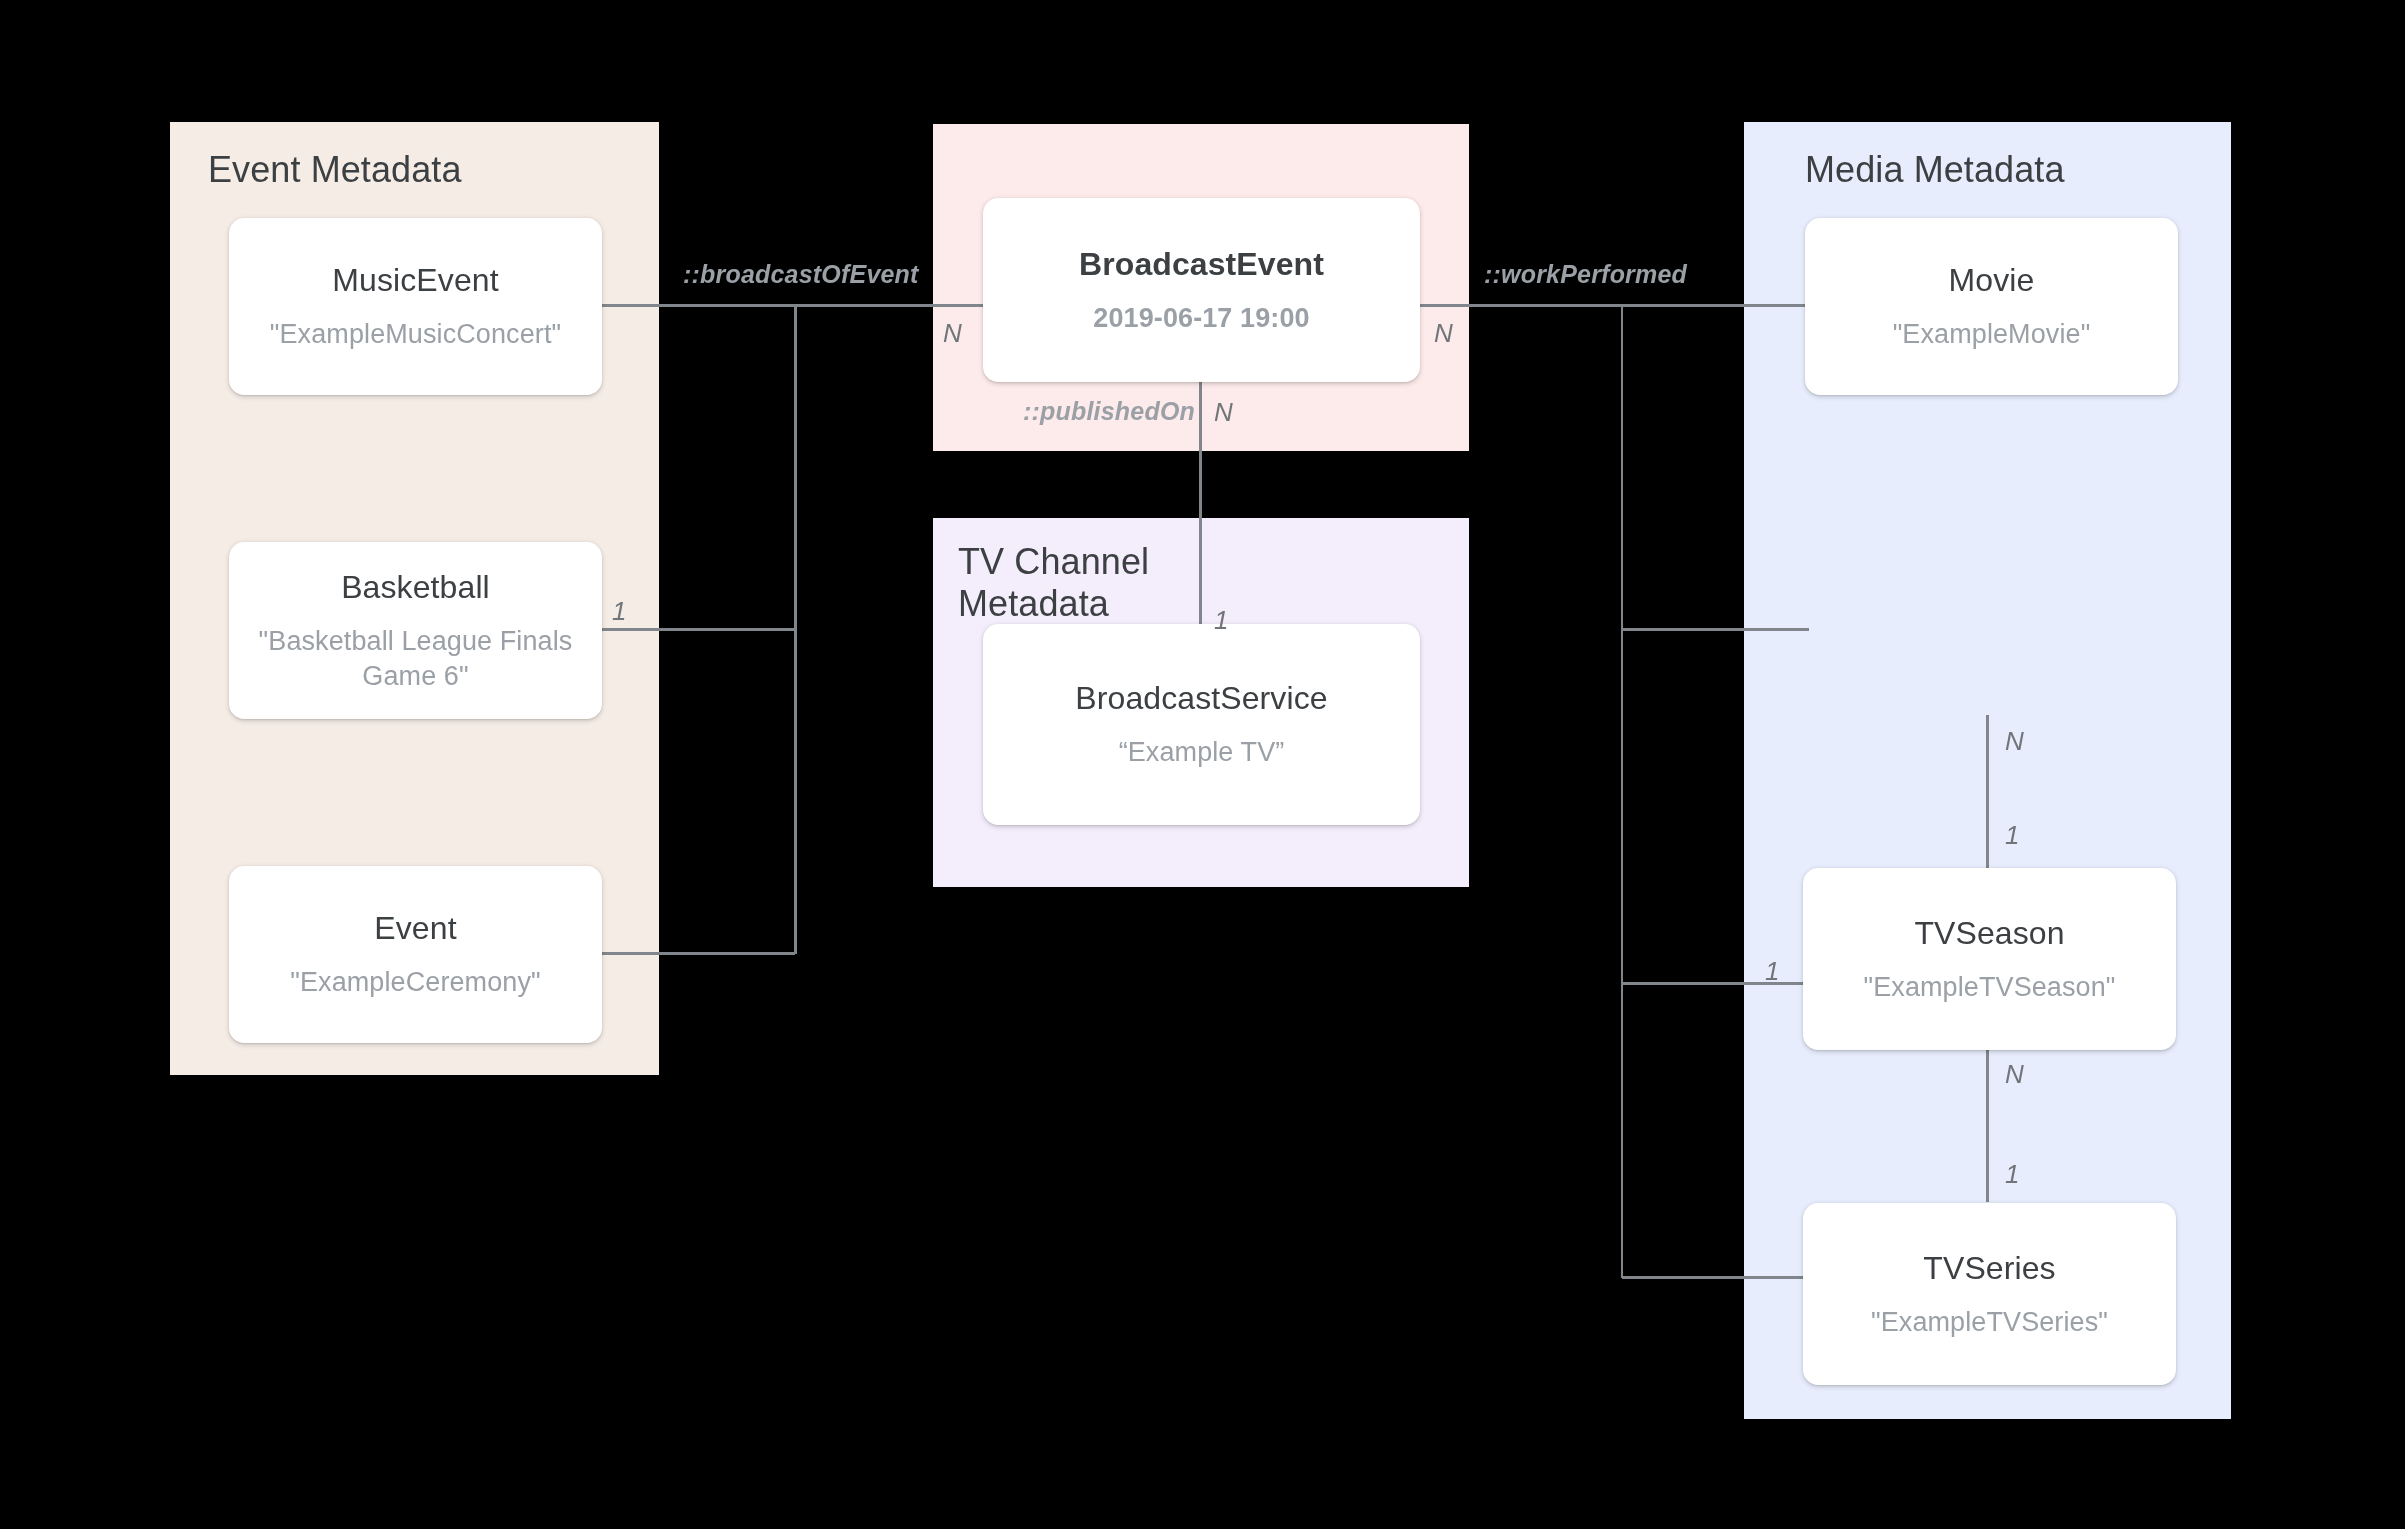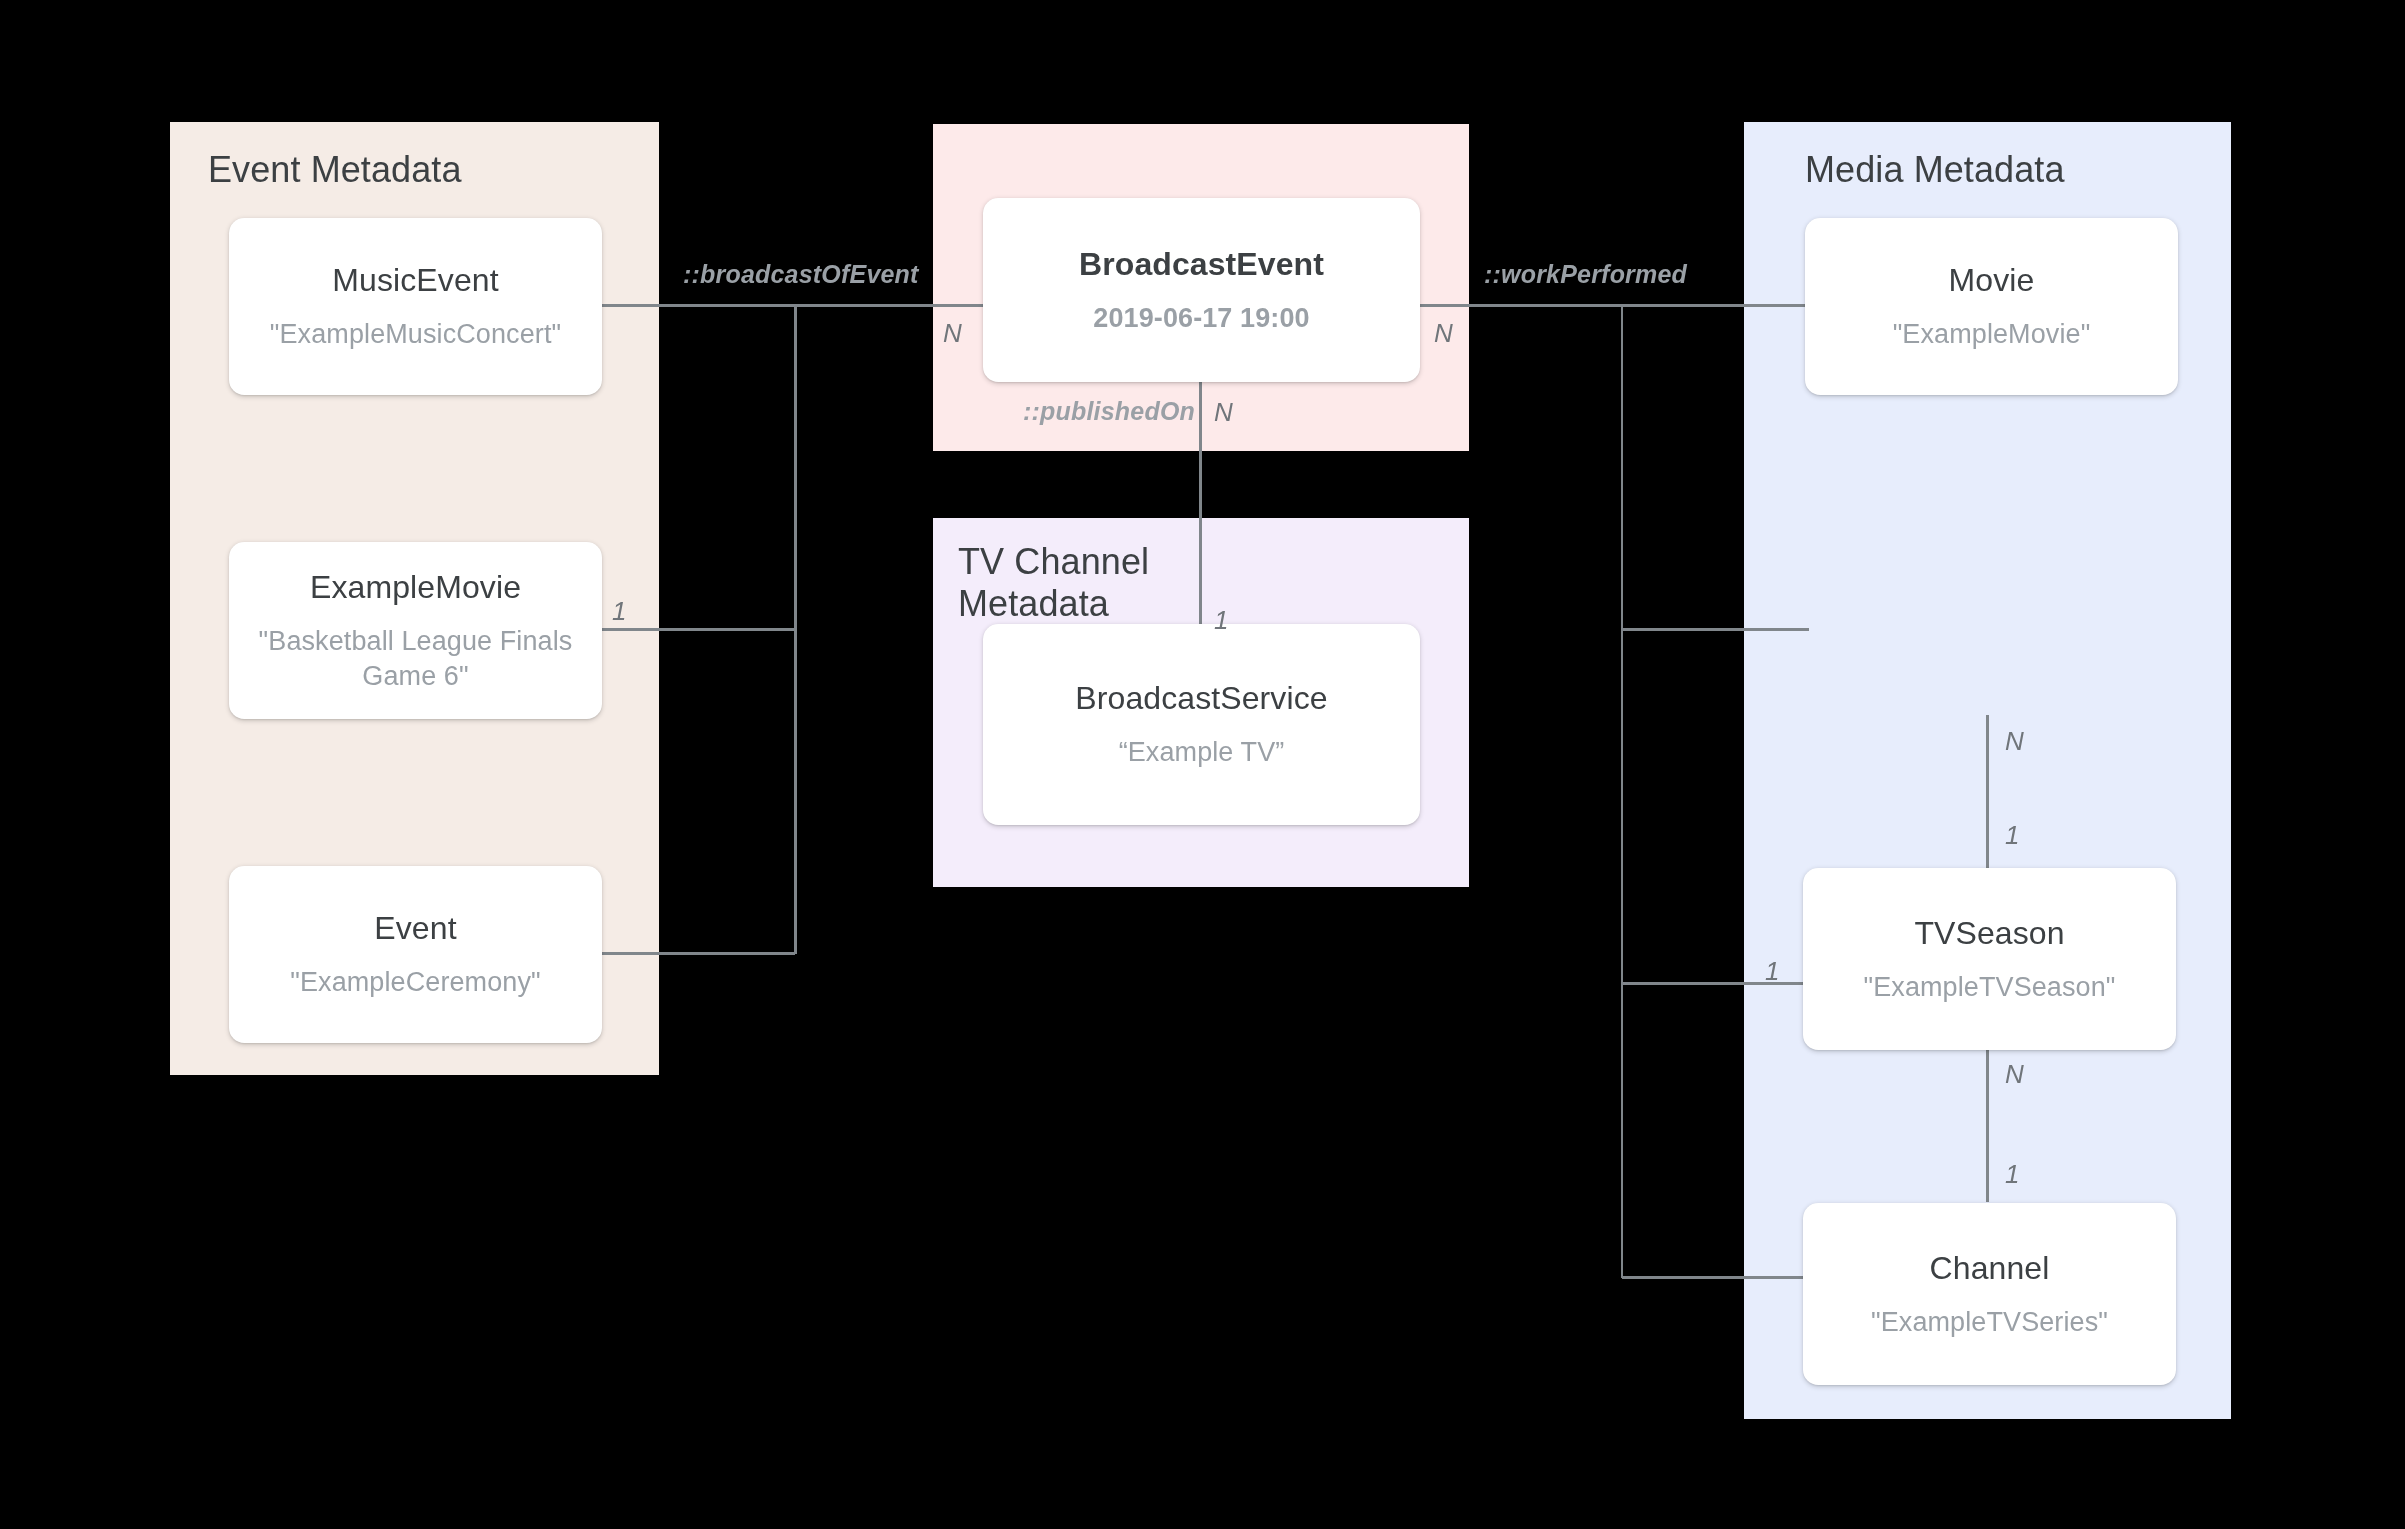--- a/index.html
+++ b/index.html
@@ -152,21 +152,21 @@
   <div class="group" id="group-media">
     <div class="group-title" style="left:61px; top:27px;">Media Metadata</div>
   </div>
 
   <div class="node" style="left:229px; top:218px; width:373px; height:177px;">
     <div class="node-title">MusicEvent</div>
     <div class="node-sub">"ExampleMusicConcert"</div>
   </div>
 
   <div class="node" style="left:229px; top:542px; width:373px; height:177px;">
-    <div class="node-title">ExampleMovie</div>
+    <div class="node-title">Basketball</div>
     <div class="node-sub">"Basketball League Finals Game 6"</div>
   </div>
 
   <div class="node" style="left:229px; top:866px; width:373px; height:177px;">
     <div class="node-title">Event</div>
     <div class="node-sub">"ExampleCeremony"</div>
   </div>
 
   <div class="node" style="left:983px; top:198px; width:437px; height:184px;font-weight:bold;">
     <div class="node-title">BroadcastEvent</div>
@@ -183,21 +183,21 @@
     <div class="node-sub">"ExampleMovie"</div>
   </div>
 
 
   <div class="node" style="left:1803px; top:868px; width:373px; height:182px;">
     <div class="node-title">TVSeason</div>
     <div class="node-sub">"ExampleTVSeason"</div>
   </div>
 
   <div class="node" style="left:1803px; top:1203px; width:373px; height:182px;">
-    <div class="node-title">Channel</div>
+    <div class="node-title">TVSeries</div>
     <div class="node-sub">"ExampleTVSeries"</div>
   </div>
 
   <div class="edge-label" style="left:683px; top:260px;">::broadcastOfEvent</div>
 
   <div class="edge-label" style="left:1484px; top:260px;">::workPerformed</div>
 
   <div class="edge-label" style="left:1015px; top:397px;margin-left:8px;">::publishedOn</div>
 
   <div class="card-label" style="left:612px; top:596px;">1</div>

